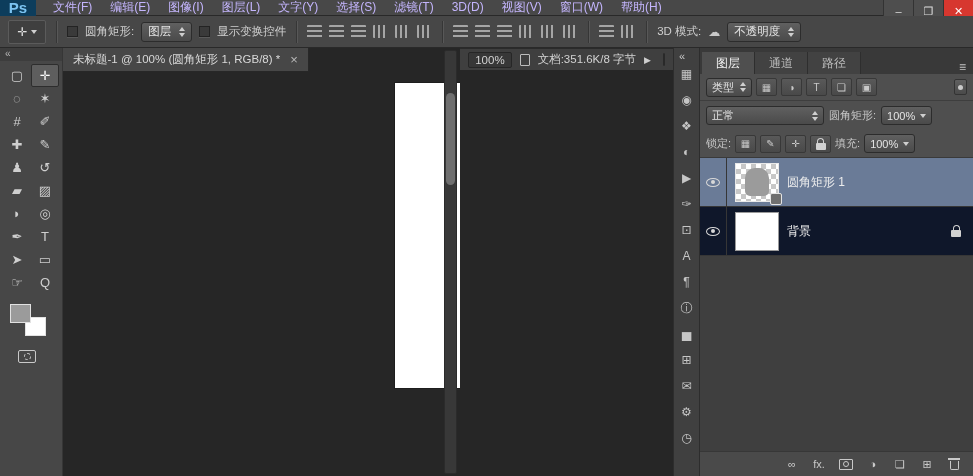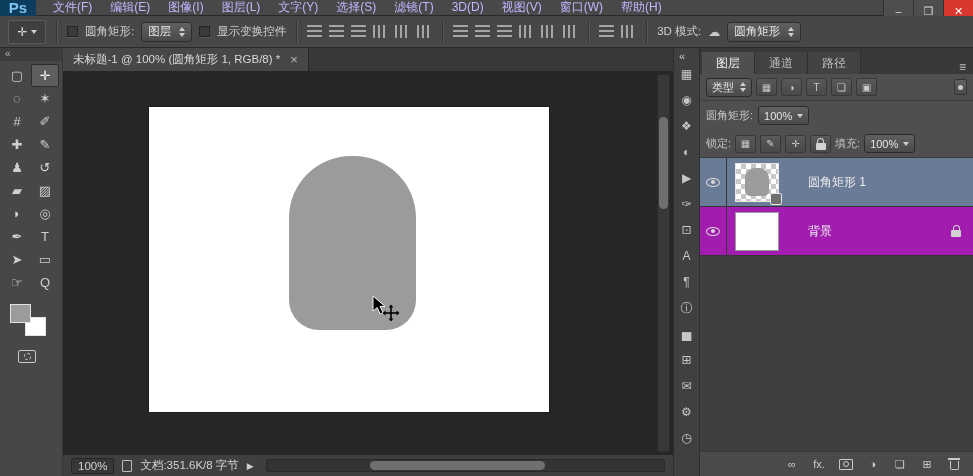--- a/index.html
+++ b/index.html
@@ -39,21 +39,21 @@
   .tools { display:grid; grid-template-columns:28px 28px; justify-content:center; margin-top:3px; }
   .tool { width:28px; height:23px; display:flex; align-items:center; justify-content:center; color:#cfcfcf; font-size:13px; }
   .tool.selected { background:#5e5e5e; border:1px solid #2d2d2d; border-radius:2px; color:#ffffff; }
   .swatches { position:relative; width:36px; height:32px; margin:10px 0 0 10px; }
   .fg-swatch { position:absolute; top:0; left:0; width:21px; height:19px; background:#9b9b9b; border:1px solid #e2e2e2; z-index:2; }
   .bg-swatch { position:absolute; bottom:0; right:0; width:21px; height:19px; background:#ffffff; border:1px solid #e2e2e2; }
   .quickmask { width:18px; height:13px; border:1px solid #c9c9c9; border-radius:2px; margin:14px 0 0 18px; display:flex; align-items:center; justify-content:center; }
   .quickmask i { width:7px; height:7px; border:1px dashed #c9c9c9; border-radius:50%; display:block; }
 
   
-  .doc-area { flex:1; display:flex; flex-direction:column; min-width:0; background:#262626; }
+  .doc-area { flex:1; display:flex; min-width:0; background:#262626; }
   .tabbar { height:24px; background:#383838; border-bottom:1px solid #272727; display:flex; align-items:stretch; flex:0 0 auto; }
   .doc-tab { background:#474747; color:#d8d8d8; display:flex; align-items:center; padding:0 10px; gap:10px; font-size:11.5px; border-right:1px solid #282828; }
   .tab-close { color:#b8b8b8; font-size:13px; }
   .canvas-area { flex:1; position:relative; overflow:hidden; background:#262626; }
   .canvas { position:absolute; left:86px; top:35px; width:400px; height:305px; background:#ffffff; box-shadow:0 0 0 1px #1d1d1d; }
   .shape { position:absolute; left:140px; top:49px; width:127px; height:174px; background:#9b9b9b; border-radius:62px 62px 30px 30px; }
   .cursor { position:absolute; left:222px; top:188px; }
   .vscroll { position:absolute; right:3px; top:2px; bottom:2px; width:13px; background:#383838; border:1px solid #2b2b2b; border-radius:2px; }
   .vthumb { position:absolute; top:42px; left:1px; width:9px; height:92px; background:#6f6f6f; border-radius:5px; }
   .statusbar { height:22px; background:#3f3f3f; border-top:1px solid #2a2a2a; display:flex; align-items:center; padding:0 8px; gap:8px; font-size:11.5px; color:#d2d2d2; flex:0 0 auto; }
@@ -80,32 +80,32 @@
   .icon-btn { width:21px; height:18px; background:linear-gradient(#595959,#494949); border:1px solid #383838; border-radius:2px; display:flex; align-items:center; justify-content:center; font-size:10px; color:#c9c9c9; }
   .filter-toggle { margin-left:auto; width:13px; height:16px; background:linear-gradient(#606060,#4a4a4a); border:1px solid #333; border-radius:2px; display:flex; align-items:center; justify-content:center; }
   .filter-toggle i { width:5px; height:5px; background:#c9c9c9; border-radius:50%; display:block; }
   .blend-row { height:29px; display:flex; align-items:center; padding:0 6px; gap:5px; }
   .blend-combo { width:118px; }
   .blend-combo .lbl { flex:1; }
   .val-combo { gap:5px; }
   .mini-label { color:#c8c8c8; font-size:11px; white-space:nowrap; }
   .lock-row { height:28px; display:flex; align-items:center; padding:0 6px; gap:4px; border-bottom:1px solid #3a3a3a; }
   .layer-list { flex:1; background:#3f3f3f; overflow:hidden; }
-  .layer-row { height:49px; display:flex; align-items:center; background:#a21caf; border-bottom:1px solid #363636; }
+  .layer-row { height:49px; display:flex; align-items:center; background:#0f172a; border-bottom:1px solid #363636; }
   .layer-row.selected { background:#6a7b97; }
   .eye-cell { width:27px; height:100%; display:flex; align-items:center; justify-content:center; border-right:1px solid #363636; flex:0 0 auto; }
   .eye { width:14px; height:9px; border:1px solid #d8d8d8; border-radius:50%; display:flex; align-items:center; justify-content:center; }
   .eye i { width:4px; height:4px; background:#d8d8d8; border-radius:50%; display:block; }
   .thumb { width:42px; height:37px; margin:0 9px; position:relative; flex:0 0 auto; }
   .thumb.sel { outline:1px solid #e8e8e8; }
   .thumb.plain { background:#ffffff; outline:1px solid #9a9a9a; }
   .checker { background-color:#fff; background-image:linear-gradient(45deg,#c7c7c7 25%,transparent 25%,transparent 75%,#c7c7c7 75%),linear-gradient(45deg,#c7c7c7 25%,transparent 25%,transparent 75%,#c7c7c7 75%); background-size:10px 10px; background-position:0 0,5px 5px; }
   .thumb-shape { position:absolute; left:9px; top:4px; width:24px; height:28px; background:#9b9b9b; border-radius:10px 10px 5px 5px; }
   .thumb-badge { position:absolute; right:-4px; bottom:-4px; width:12px; height:12px; background:#6f6f6f; border:1px solid #e4e4e4; border-radius:2px; }
-  .layer-name { font-size:12px; color:#ededed; white-space:nowrap;margin-left:21px; }
+  .layer-name { font-size:12px; color:#ededed; white-space:nowrap; }
   .layer-lock { margin-left:auto; margin-right:12px; }
   .lock-icon { display:flex; flex-direction:column; align-items:center; }
   .lock-shackle { width:7px; height:5px; border:1.5px solid #d2d2d2; border-bottom:none; border-radius:4px 4px 0 0; }
   .lock-body { width:10px; height:7px; background:#d2d2d2; border-radius:1px; }
   .panel-bottom { height:25px; background:#4a4a4a; border-top:1px solid #373737; display:flex; align-items:center; justify-content:flex-end; gap:13px; padding:0 12px; color:#c9c9c9; font-size:11px; flex:0 0 auto; }
   .pb-icon { display:flex; align-items:center; justify-content:center; min-width:14px; }
   .mask-icon { width:13px; height:11px; border:1px solid #c9c9c9; border-radius:1px; display:flex; align-items:center; justify-content:center; }
   .mask-icon i { width:6px; height:6px; border:1px solid #c9c9c9; border-radius:50%; display:block; }
   .trash-icon { display:flex; flex-direction:column; align-items:center; }
   .trash-lid { width:12px; height:2px; background:#c9c9c9; margin-bottom:1px; }
@@ -169,21 +169,21 @@
     <span class="ai v"></span>
     <span class="ai v"></span>
     <span class="ai v"></span>
     <span class="sep"></span>
     <span class="ai"></span>
     <span class="ai v"></span>
     <span class="sep"></span>
     <span class="opt-label">3D 模式:</span>
     <span class="cloud-icon">☁</span>
     <span class="combo">
-      <span>圆角矩形</span>
+      <span>不透明度</span>
       <span class="ud">
           <span class="tri-up"></span>
           <span class="tri-down"></span>
         </span>
     </span>
   </div>
 
   <div class="workspace">
 
     <div class="toolbar">
@@ -298,20 +298,27 @@
           <span class="icon-btn">◑</span>
           <span class="icon-btn">T</span>
           <span class="icon-btn">❏</span>
           <span class="icon-btn">▣</span>
           <span class="filter-toggle">
               <i></i>
             </span>
         </div>
 
         <div class="blend-row">
+          <span class="combo small-combo blend-combo">
+            <span class="lbl">正常</span>
+            <span class="ud">
+                <span class="tri-up"></span>
+                <span class="tri-down"></span>
+              </span>
+          </span>
           <span class="mini-label">圆角矩形:</span>
           <span class="combo small-combo val-combo">
             <span>100%</span>
             <span class="tri-down"></span>
           </span>
         </div>
 
         <div class="lock-row">
           <span class="mini-label">锁定:</span>
           <span class="icon-btn">▦</span>

